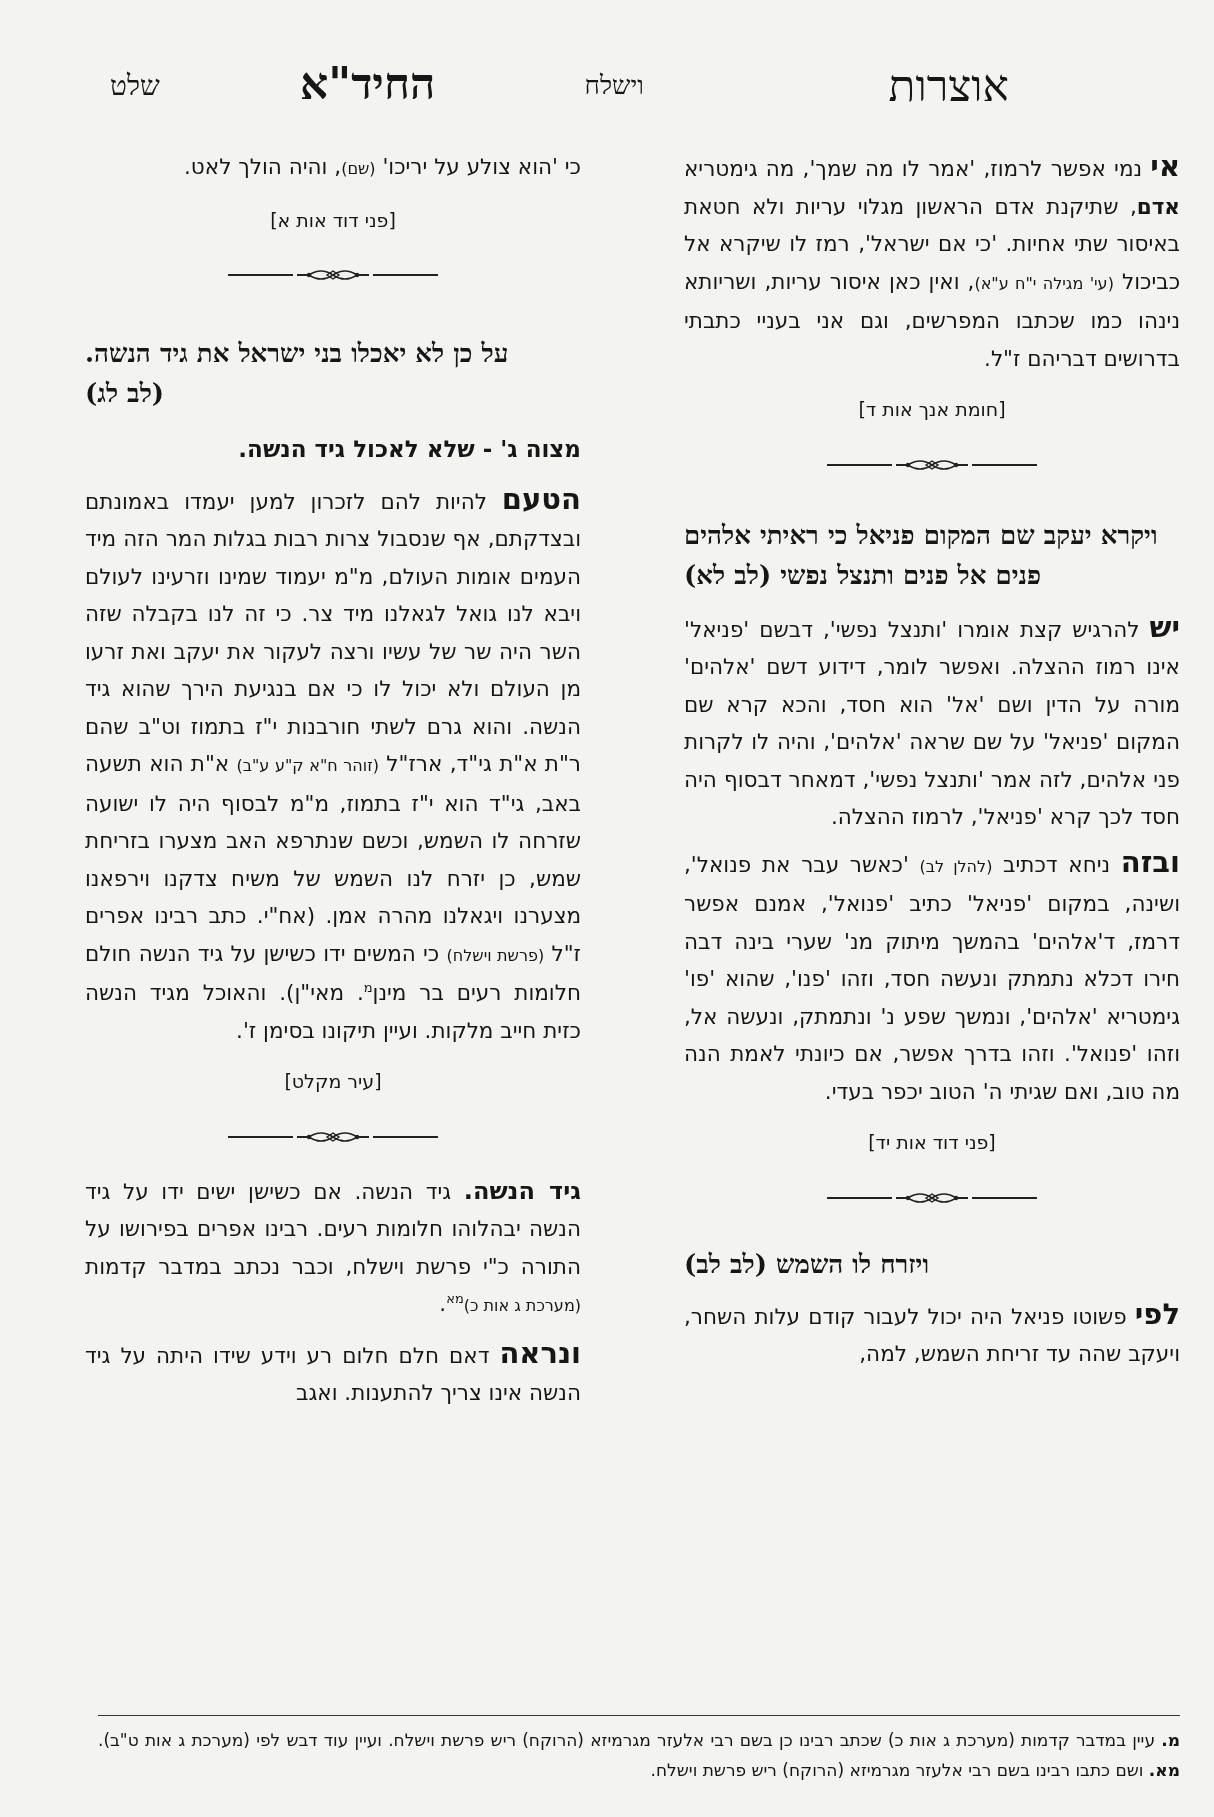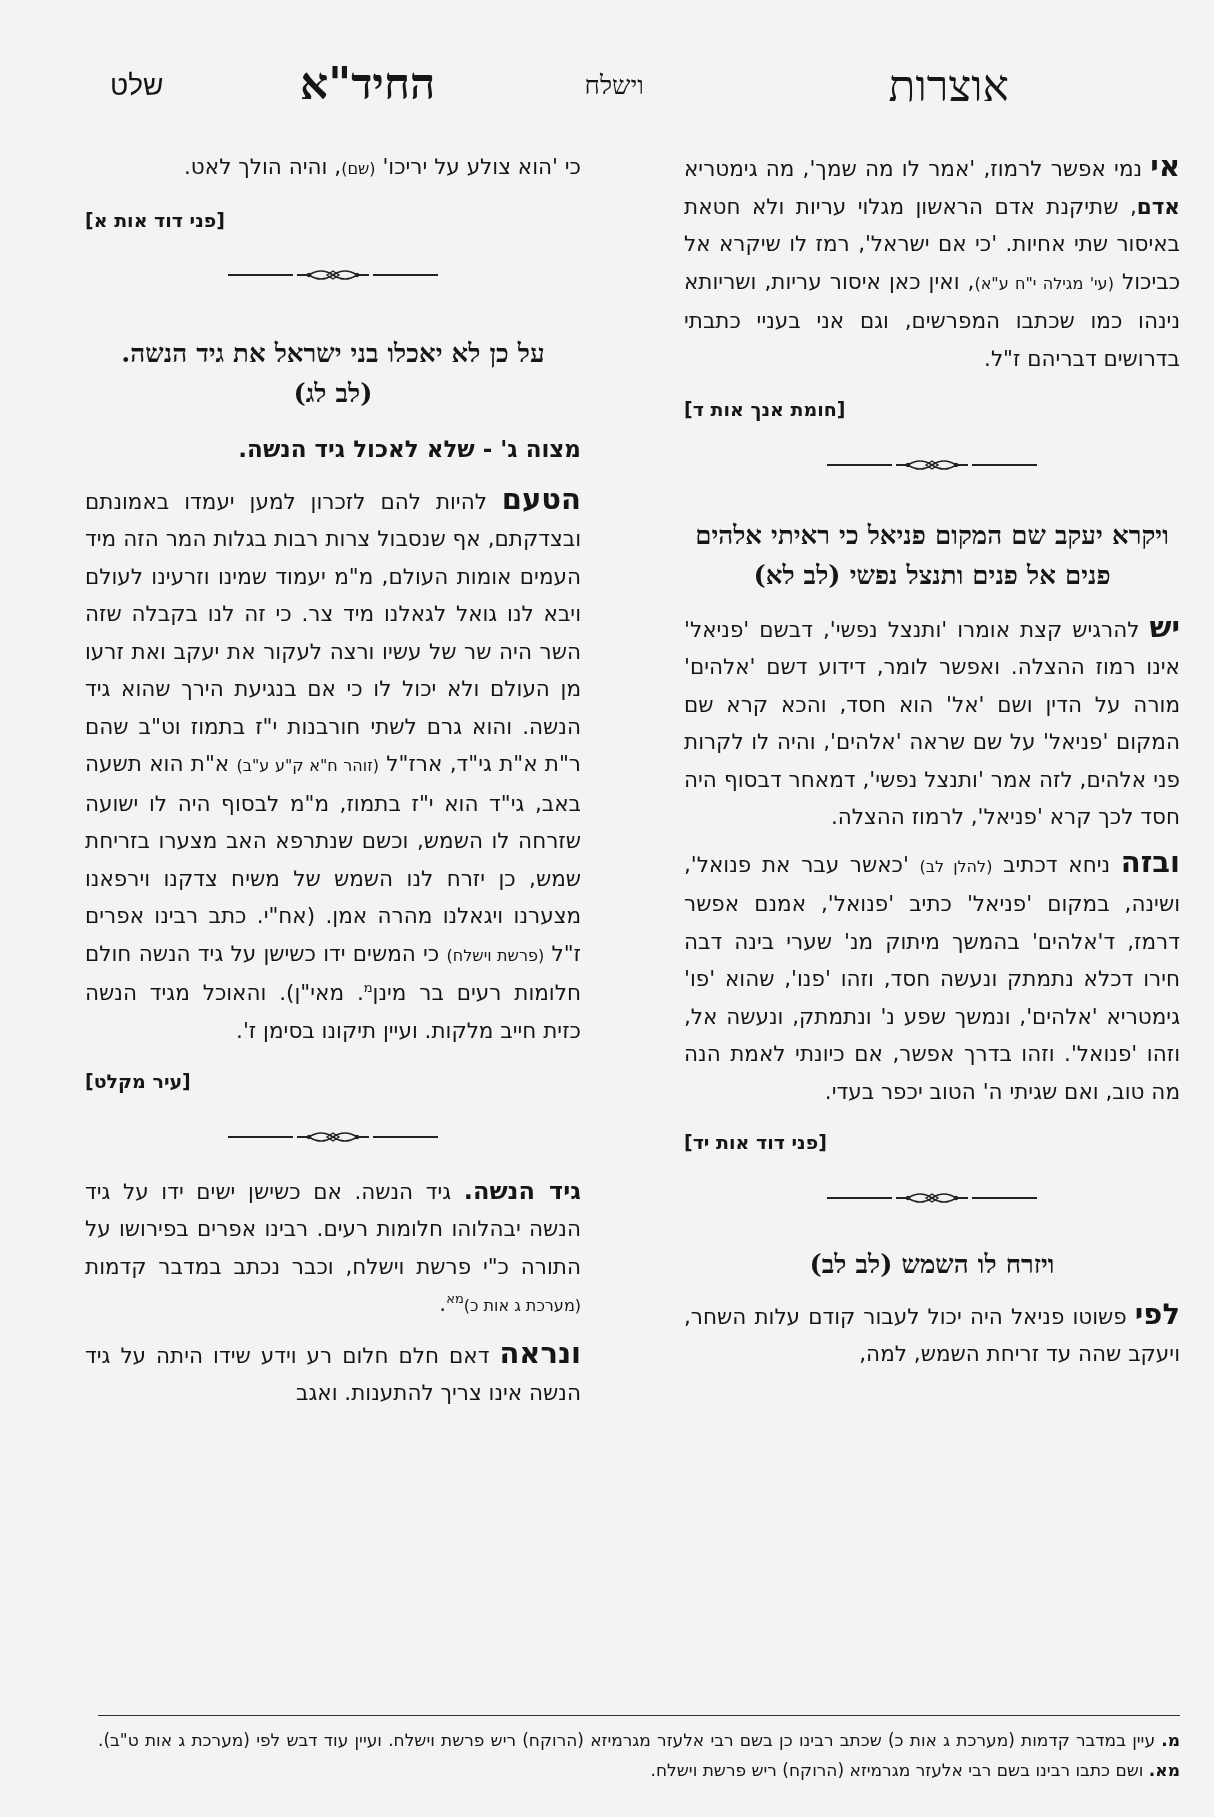--- a/index.html
+++ b/index.html
@@ -9,32 +9,32 @@
     font-family: "DejaVu Sans", sans-serif;
     color: #161616;
     position: relative;
   }
   .page { position: absolute; inset: 0; direction: rtl; }
   
   .running-head { position: absolute; top: 48px; left: 0; right: 0; height: 70px; }
   .rh-title-right { position: absolute; right: 205px; top: 12px; font-size: 44px; font-weight: normal; font-family: "DejaVu Serif", serif; }
   .rh-parsha { position: absolute; right: 570px; top: 22px; font-size: 26px; font-family: "DejaVu Serif", serif; }
   .rh-title-left { position: absolute; left: 300px; top: 10px; font-size: 44px; font-weight: bold; font-family: "DejaVu Serif", serif; }
-  .rh-page { position: absolute; left: 110px; top: 22px; font-size: 28px; font-family: Liberation Sans, sans-serif; }
+  .rh-page { position: absolute; left: 110px; top: 22px; font-size: 28px; font-family: Liberation Serif, serif; }
 
   .col { position: absolute; top: 148px; width: 496px; font-size: 21.5px; line-height: 37.5px; text-align: justify; }
   .col-right { right: 34px; }
   .col-left { left: 85px; }
 
   .para { margin: 0; text-indent: 0; }
   .lead { font-weight: bold; font-size: 29px; }
   .small { font-size: 16px; }
   .sup { font-size: 13px; vertical-align: super; line-height: 0; }
-  .source { font-weight: bold; font-size: 19px; margin: 14px 0 0 0; text-align: left; }
-  .verse-head { font-weight: bold; font-size: 26px; line-height: 40px; text-align: center; font-family: "DejaVu Serif", serif; margin: 0; }
+  .source { font-weight: normal; font-size: 19px; margin: 14px 0 0 0; text-align: center; }
+  .verse-head { font-weight: bold; font-size: 26px; line-height: 40px; text-align: left; font-family: "DejaVu Serif", serif; margin: 0; }
   .mitzvah-head { font-weight: bold; font-size: 23px; text-align: right; margin: 18px 0 12px; }
 
   .divider { position: relative; height: 20px; margin: 26px auto; width: 210px; }
   .divider .line { position: absolute; top: 9px; left: 0; right: 0; height: 2px; background: #222; }
   .divider .orn { position: absolute; left: 50%; top: 0; transform: translateX(-50%); width: 80px; height: 20px; background: #f3f3f1; }
   .divider svg { display: block; }
 
   .footnote-rule { position: absolute; left: 98px; right: 34px; top: 1715px; height: 1px; background: #333; }
   .footnotes { position: absolute; left: 98px; right: 34px; top: 1725px; font-size: 17px; line-height: 30px; text-align: justify; direction: rtl; }
   .fn-num { font-weight: bold; }

